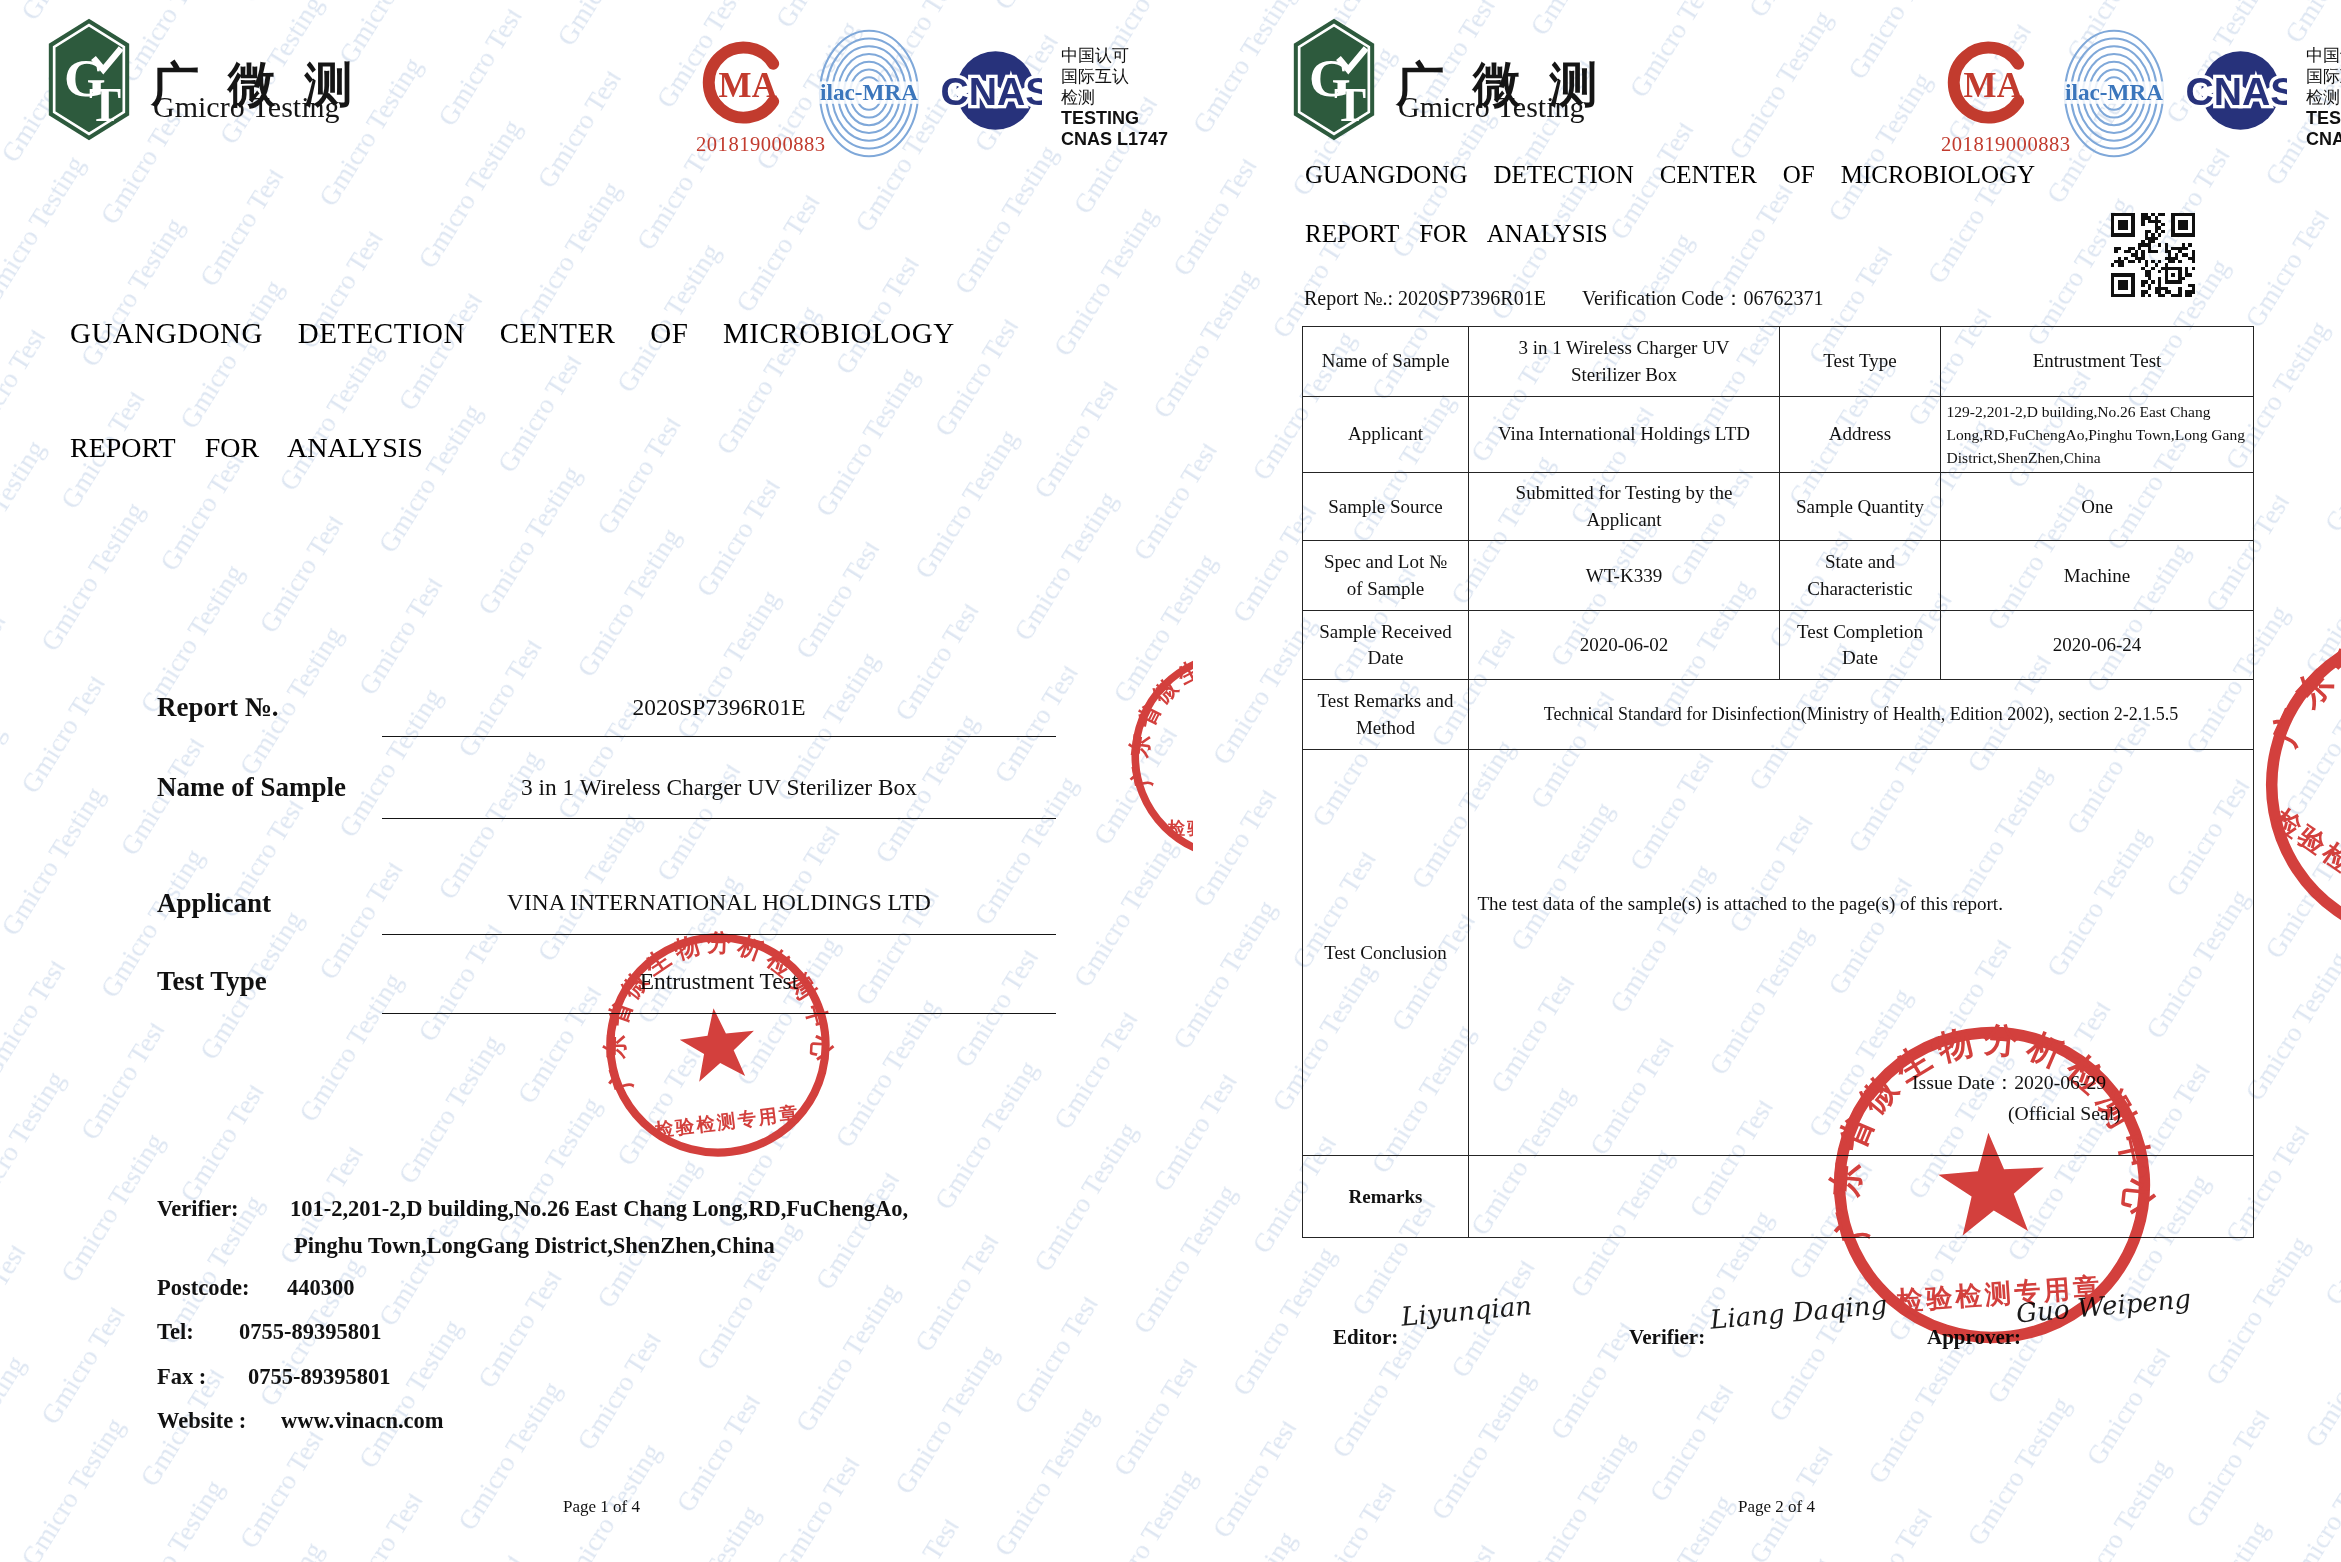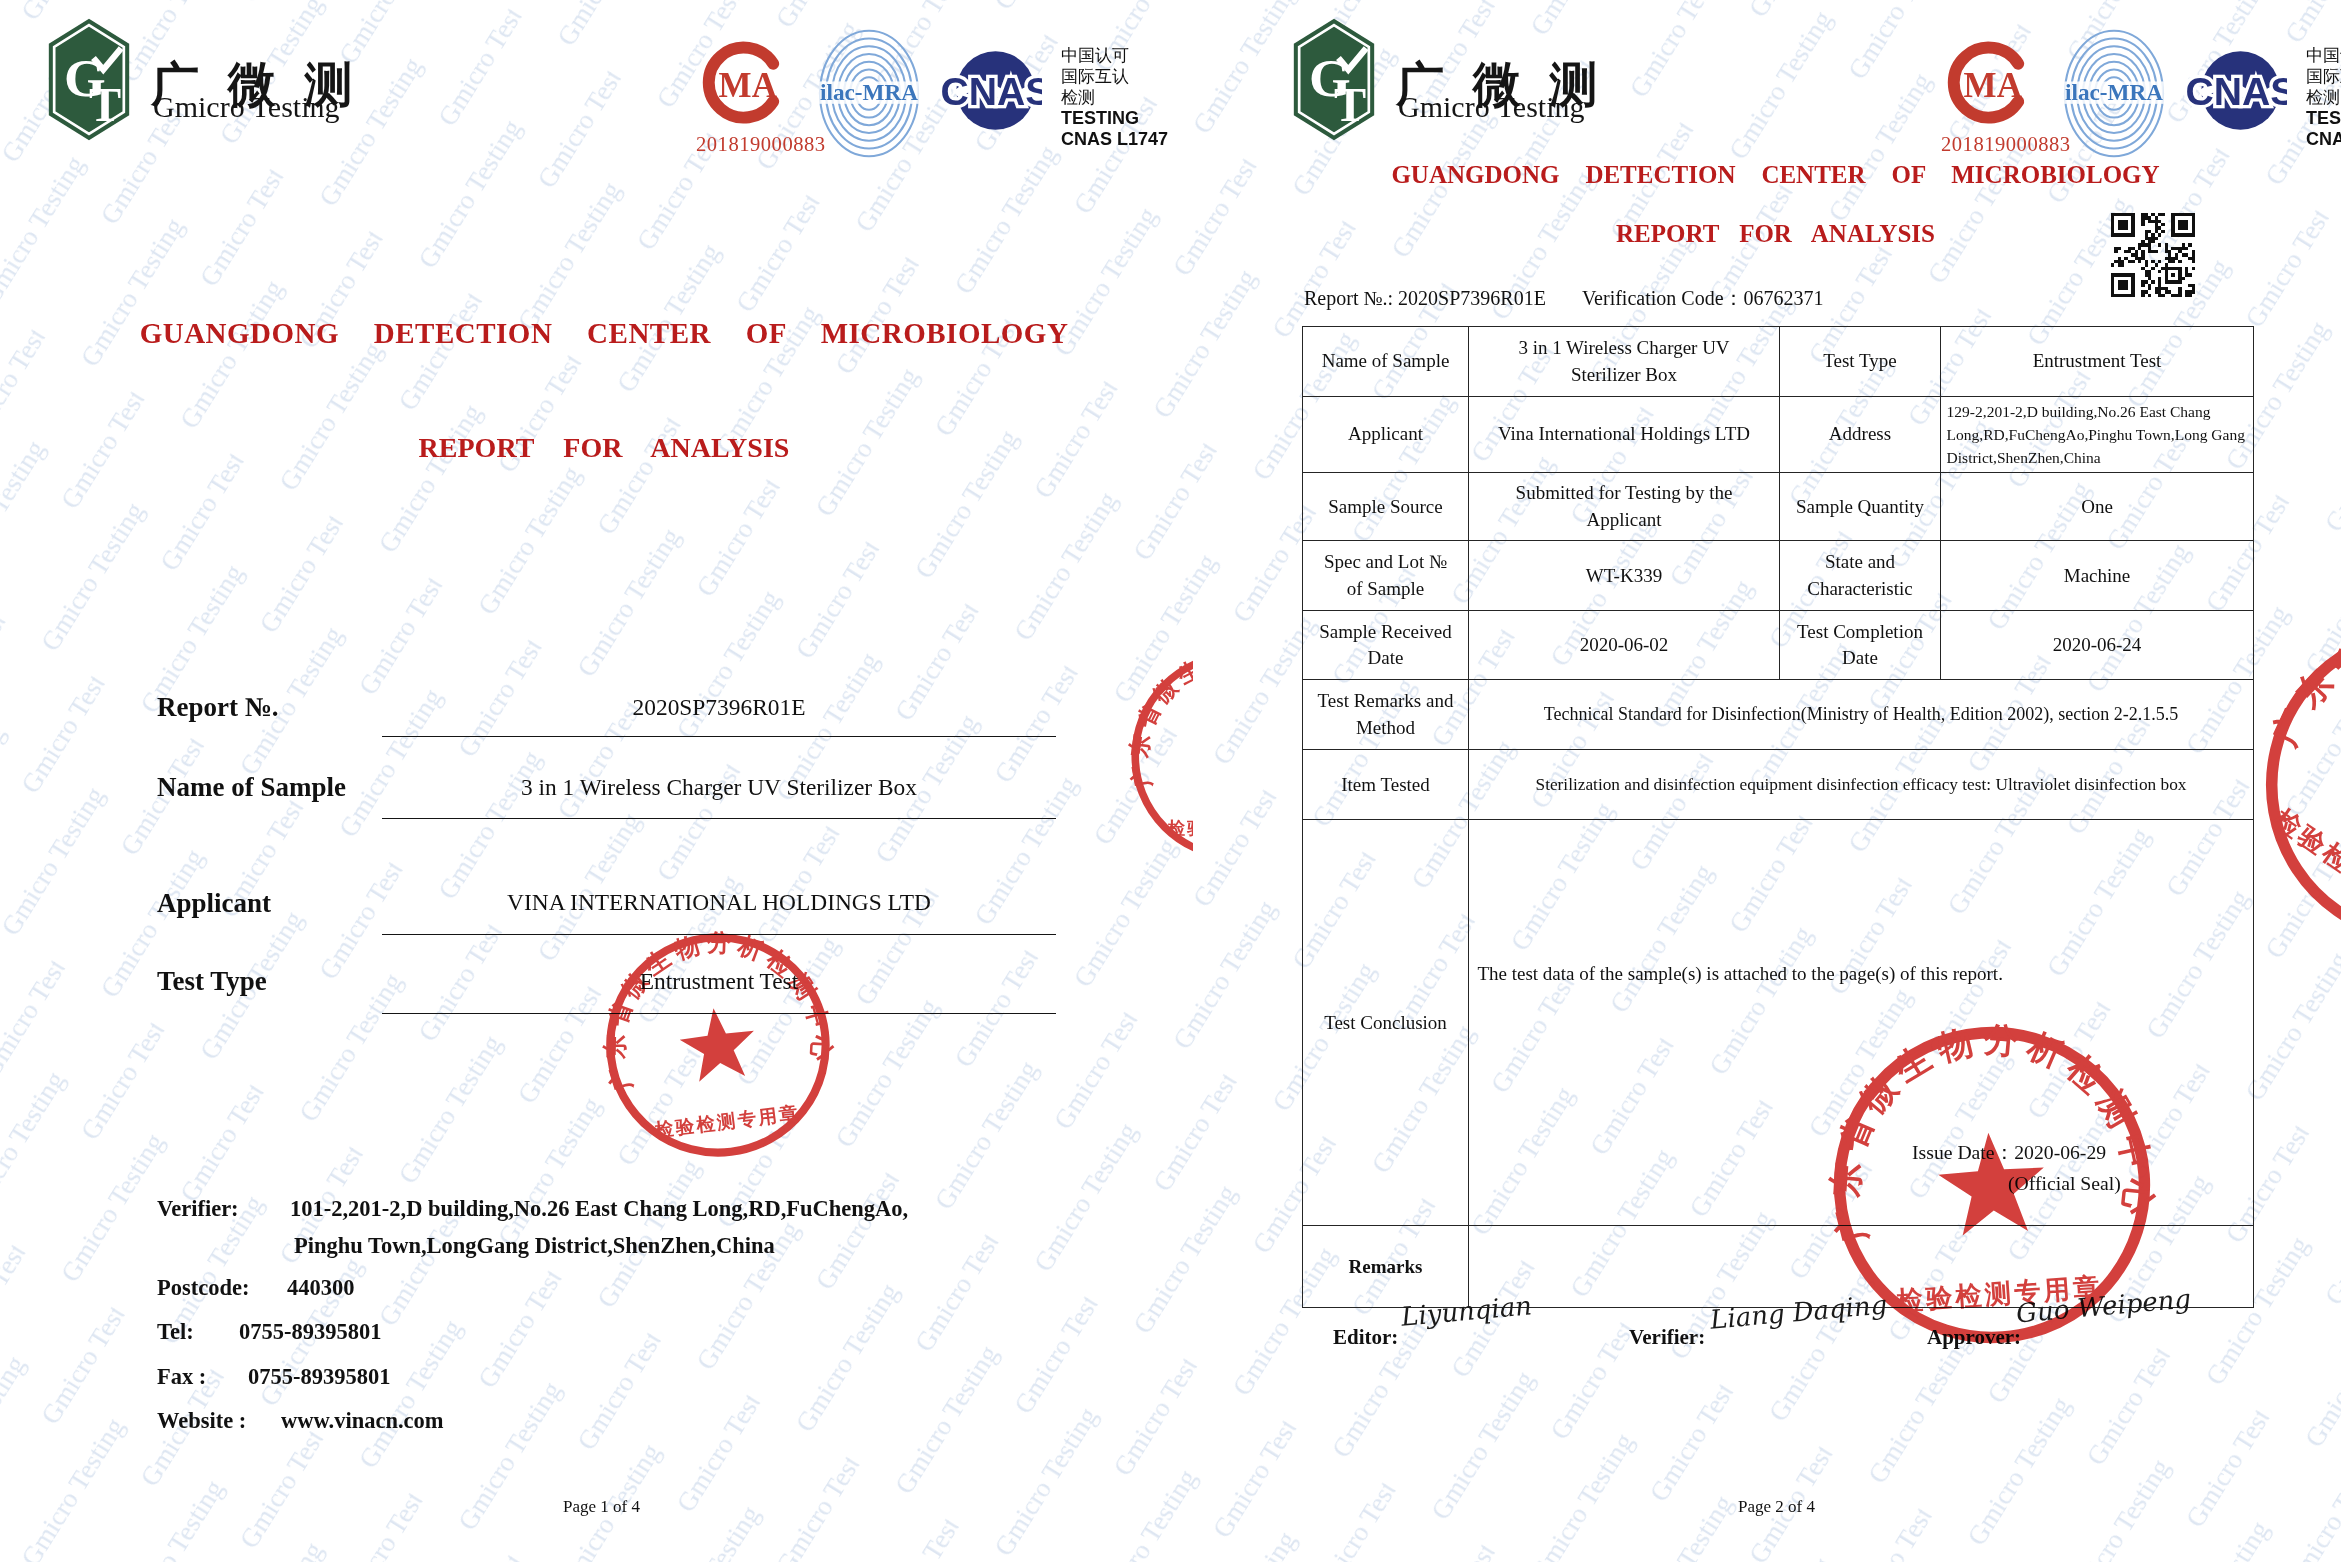--- a/index.html
+++ b/index.html
@@ -19,21 +19,21 @@
   .cma svg{width:84px;height:92px;}
   .cma-num{font-size:20.6px;color:#c23b2e;letter-spacing:0.5px;margin-top:0.9px;white-space:nowrap;}
   .ilac{position:absolute;left:766px;top:13px;width:118px;height:129px;}
   .ilac svg{width:100%;height:100%;}
   .cnas{position:absolute;left:889px;top:31px;width:109px;height:87px;}
   .cnas svg{width:100%;height:100%;}
   .acc{position:absolute;left:1017px;top:30px;line-height:20.6px;white-space:nowrap;}
   .acc .cjk{font-size:17px;}
   .acc .lat{font-size:18px;font-weight:bold;font-family:"Liberation Sans","DejaVu Sans",sans-serif;}
   
-  .t1{position:absolute;text-align:center;font-weight:bold;color:#b91c1c;}
+  .t1{position:absolute;font-weight:normal;color:#000000;}
   .p1-title{left:70px;top:317px;width:1068px;font-size:29px;word-spacing:27px;letter-spacing:0.5px;}
   .p1-sub{left:70px;top:432px;width:1068px;font-size:28px;word-spacing:22.5px;}
   .p2-title{left:112px;top:161px;width:941px;font-size:25px;word-spacing:19.7px;}
   .p2-sub{left:112px;top:220px;width:941px;font-size:25px;word-spacing:14px;}
   
   .flabel{position:absolute;left:157px;font-size:27px;font-weight:bold;white-space:nowrap;}
   .fline{position:absolute;left:382px;width:674px;height:0;border-top:1.4px solid #151515;}
   .fval{position:absolute;left:382px;width:674px;text-align:center;font-size:23.4px;white-space:nowrap;}
   
   .c{position:absolute;font-size:22.5px;font-weight:bold;white-space:nowrap;}
@@ -462,24 +462,20 @@
       <td>2020-06-02</td>
       <td>Test Completion
 Date</td>
       <td>2020-06-24</td>
     </tr>
     <tr style="height:70px;">
       <td>Test Remarks and
 Method</td>
       <td class="std-cell" colspan="3">Technical Standard for Disinfection(Ministry of Health, Edition 2002), section 2-2.1.5.5</td>
     </tr>
-    <tr style="height:70px;">
-      <td>Item Tested</td>
-      <td class="item-cell" colspan="3">Sterilization and disinfection equipment disinfection efficacy test: Ultraviolet disinfection box</td>
-    </tr>
     <tr style="height:406px;">
       <td>Test Conclusion</td>
       <td class="concl" colspan="3">
         <div class="concl-main">The test data of the sample(s) is attached to the page(s) of this report.</div>
         <div class="issue">
           <span>Issue Date：</span><span>2020-06-29</span>
         </div>
         <div class="seal">(Official Seal)</div>
       </td>
     </tr>

